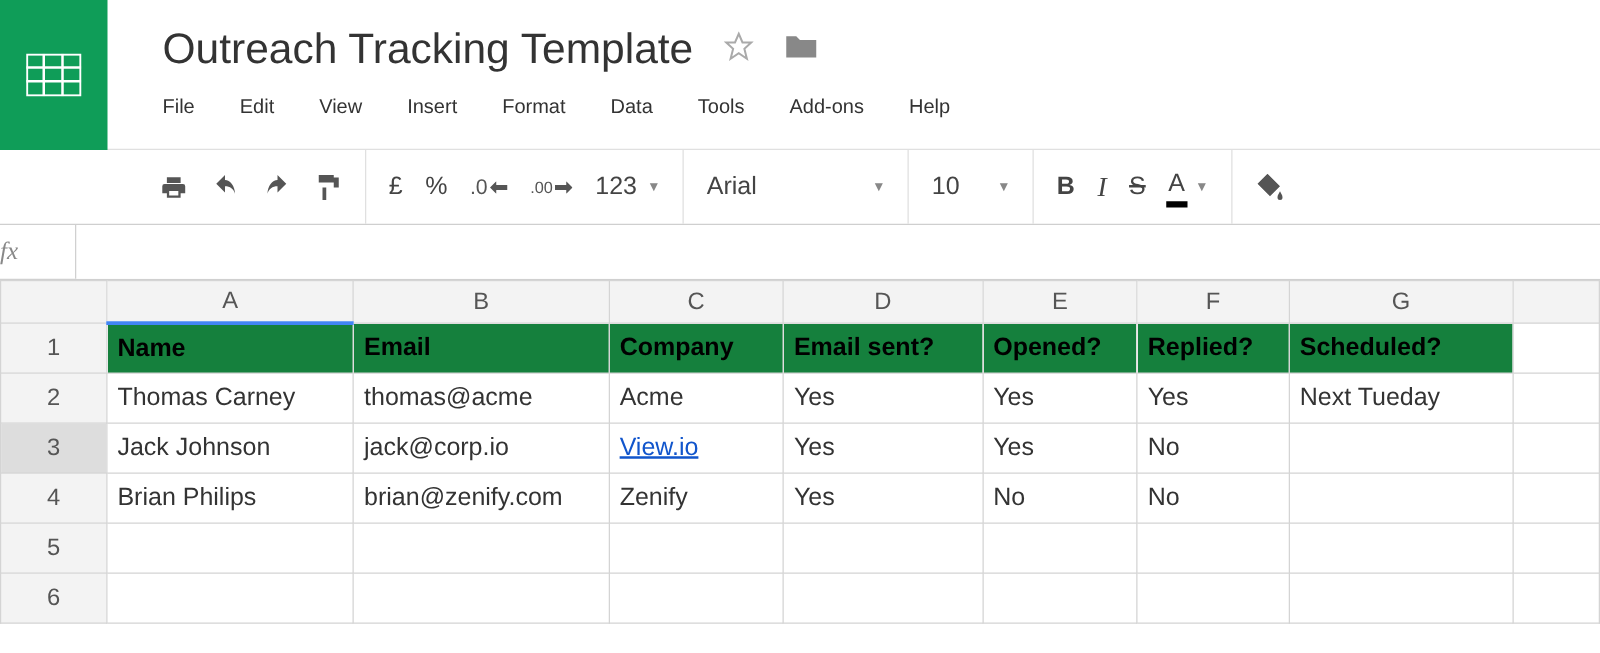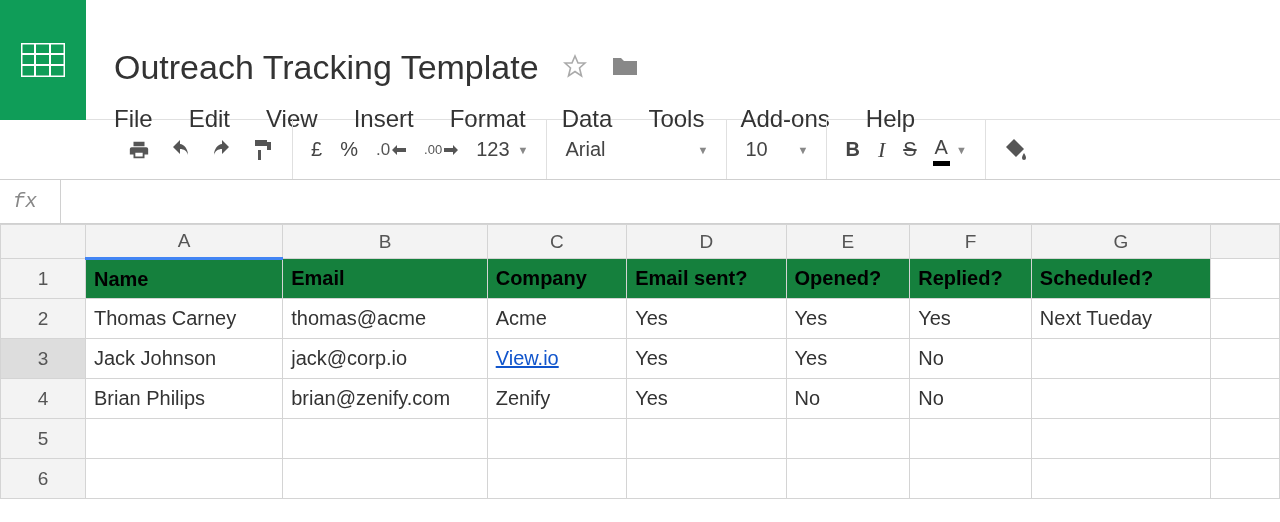--- a/index.html
+++ b/index.html
@@ -24,44 +24,43 @@
     width: 86px;
     height: 120px;
     background: #0F9D58;
     display: flex;
     align-items: center;
     justify-content: center;
   }
   .logo-box svg { width: 44px; height: 34px; }
   .header-main {
     flex: 1;
-    padding-left: 28px;
+    padding-left: 44px;
     display: flex;
     flex-direction: column;
     justify-content: center;
-    margin-top: 28px;
   }
   .title-row {
     display: flex;
     align-items: center;
     gap: 24px;
     margin-top: 20px;
   }
   .doc-title {
     font-size: 34px;
     font-weight: 400;
     color: #333;
   }
   .star-icon, .folder-icon { color: #777; }
   .menu-row {
     display: flex;
     align-items: center;
     gap: 36px;
     margin-top: 18px;
-    font-size: 24px;
+    font-size: 16px;
     color: #333;
   }
   .menu-item { cursor: pointer; }
   .save-status { color: #888; }
 
   
   .toolbar {
     display: flex;
     align-items: center;
     height: 60px;
@@ -121,23 +120,22 @@
   
   .formula-bar {
     display: flex;
     align-items: center;
     height: 44px;
     border-bottom: 1px solid #d0d0d0;
     background: #fff;
   }
   .fx-label {
     width: 50px;
-    text-align: center;
     font-style: italic;
-    font-family: Liberation Mono, monospace;
+    font-family: Liberation Serif, serif;
     font-size: 20px;
     color: #888;
   }
   .fx-input {
     flex: 1;
     height: 100%;
     border: none;
     outline: none;
     border-left: 1px solid #d0d0d0;
     font-size: 18px;

